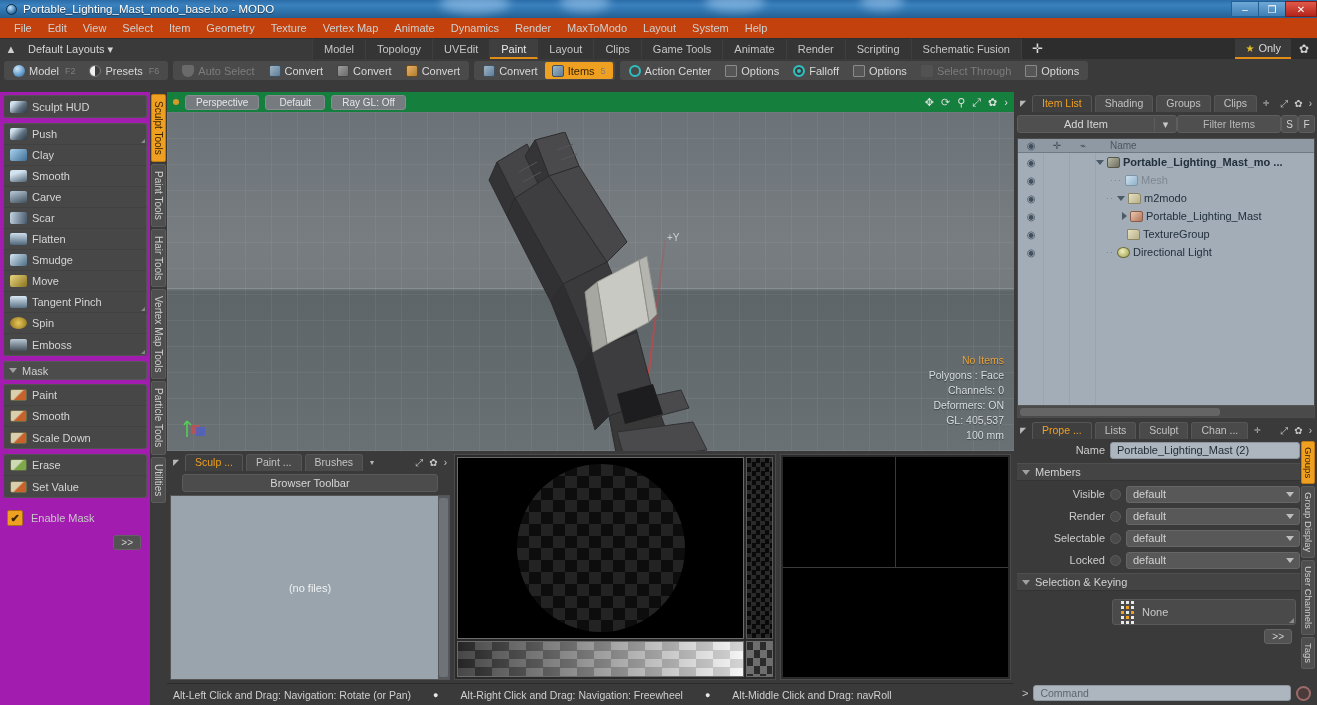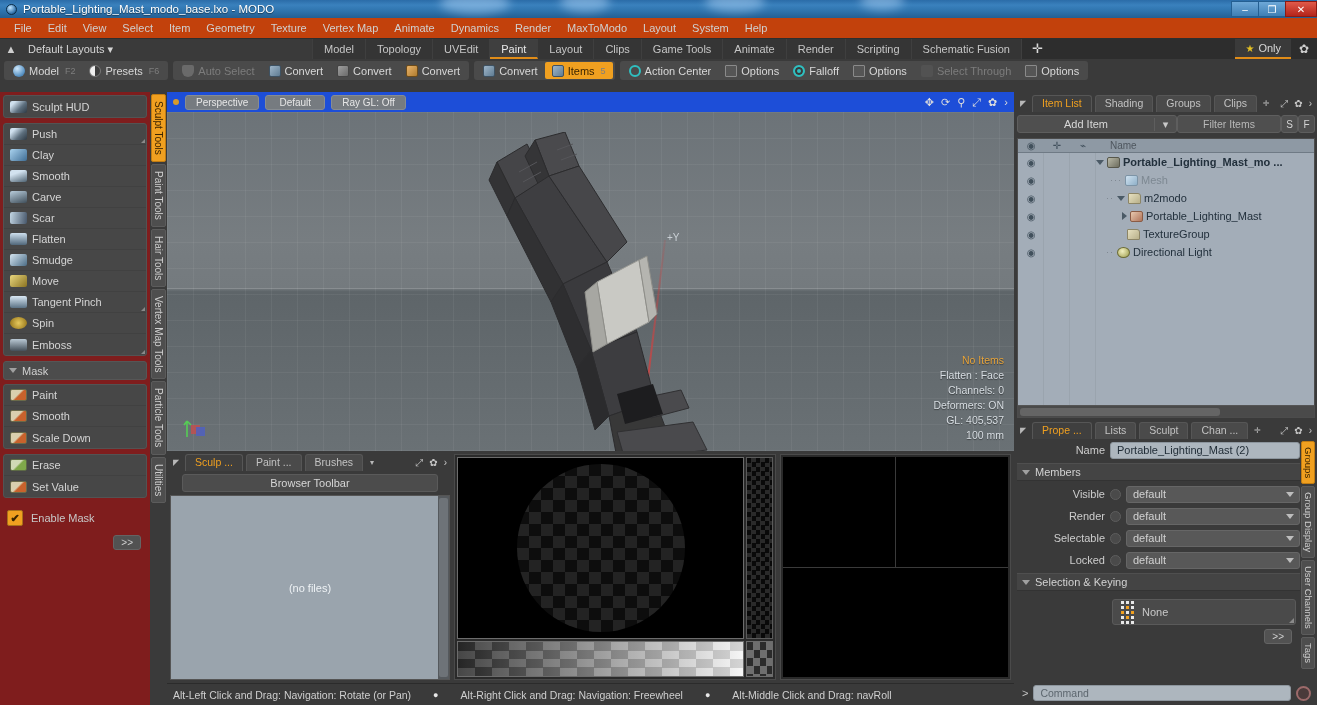--- a/index.html
+++ b/index.html
@@ -75,21 +75,21 @@
   .ic.shield{ background:#6a6a6a; border-radius:2px 2px 6px 6px; }
   .ic.target{ border:2px solid #2fbfc0; border-radius:50%; background:transparent; }
   .ic.falloff{ border:2px solid #2fbfc0; border-radius:50%; background:#2fbfc0; box-shadow:inset 0 0 0 2px #3a3a3a; }
   .ic.chk{ background:#555; border:1px solid #8a8a8a; border-radius:1px; }
   .ic.selthru{ background:#5a5a5a; border-radius:2px; opacity:.55; }
 
   
   .body{ position:absolute; top:92px; left:0; right:0; bottom:0; display:flex; }
 
   
-  .leftpanel{ width:150px; background:#7f1d1d; display:flex; flex-direction:column; padding:3px; }
+  .leftpanel{ width:150px; background:#a21caf; display:flex; flex-direction:column; padding:3px; }
   .lp-card{ background:#474747; border:1px solid #535353; border-radius:3px; margin-bottom:5px; }
   .lp-row{ display:flex; align-items:center; gap:5px; height:21px; padding:0 6px; color:#d5d5d5; font-size:11px; border-bottom:1px solid #414141; position:relative; }
   .lp-row:last-child{ border-bottom:none; }
   .lp-row .corner{ position:absolute; right:1px; bottom:1px; width:0;height:0;border-left:4px solid transparent;border-bottom:4px solid #8a8a8a; }
   .brushicon{ width:17px;height:12px;flex:0 0 auto;border-radius:2px; }
   .bi-push{ background:linear-gradient(135deg,#cfe0ee 20%,#5d6f7e 60%,#2e3943); }
   .bi-clay{ background:linear-gradient(135deg,#a9d2ef,#3f6d94); }
   .bi-smooth{ background:linear-gradient(160deg,#d2e2ef 30%,#4e6271); }
   .bi-carve{ background:linear-gradient(160deg,#b9cddc,#3f4e5a); }
   .bi-scar{ background:linear-gradient(100deg,#c3d6e4,#46566a); }
@@ -113,21 +113,21 @@
   .vtab{
     writing-mode:vertical-rl; text-orientation:mixed;
     background:#4e4e4e; border:1px solid #5c5c5c; color:#cfcfcf;
     font-size:10px; padding:6px 1px; margin-bottom:2px; border-radius:2px; width:15px; text-align:center;
   }
   .vtab.active{ background:#f0a020; color:#3a2400; border-color:#c07c12; }
 
   
   .center{ flex:1; display:flex; flex-direction:column; background:#2e2e2e; }
 
-  .vp-head{ height:20px; background:#1d4ed8; display:flex; align-items:center; padding:0 6px; gap:6px; }
+  .vp-head{ height:20px; background:#15803d; display:flex; align-items:center; padding:0 6px; gap:6px; }
   .vp-dot{ width:6px;height:6px;border-radius:50%;background:#d79a2a; }
   .vp-btn{ background:#767b80; border:1px solid #878c91; border-radius:3px; color:#e6e6e6; font-size:10px; padding:1px 10px; min-width:60px; text-align:center; }
   .vp-icons{ margin-left:auto; display:flex; gap:7px; align-items:center; color:#dddddd; font-size:11px; }
 
   .viewport{ position:relative; flex:1; overflow:hidden;
     background:linear-gradient(to bottom,#6c7378 0%,#777d81 38%,#747a7e 52%,#5e6569 53%,#6a7175 100%); }
   .grid{ position:absolute; inset:0;
     background-image:
       repeating-linear-gradient(0deg, rgba(255,255,255,.05) 0 1px, transparent 1px 26px),
       repeating-linear-gradient(90deg, rgba(255,255,255,.05) 0 1px, transparent 1px 26px);
@@ -541,21 +541,21 @@
         <div class="gizmo">
           <svg width="26" height="26" viewBox="0 0 26 26">
             <rect x="8" y="10" width="9" height="9" fill="#c05050" opacity=".85"></rect>
             <rect x="13" y="12" width="9" height="9" fill="#5060c0" opacity=".85"></rect>
             <path d="M4,22 L4,6 M4,6 L8,10 M4,6 L1,10" stroke="#55cc55" stroke-width="1.6" fill="none"></path>
           </svg>
         </div>
 
         <div class="vp-stats">
           <div class="hi">No Items</div>
-          <div>Flatten : Face</div>
+          <div>Polygons : Face</div>
           <div>Channels: 0</div>
           <div>Deformers: ON</div>
           <div>GL: 405,537</div>
           <div>100 mm</div>
         </div>
       </div>
 
       <div class="bottomrow">
 
         <div class="panel" style="width:280px">

